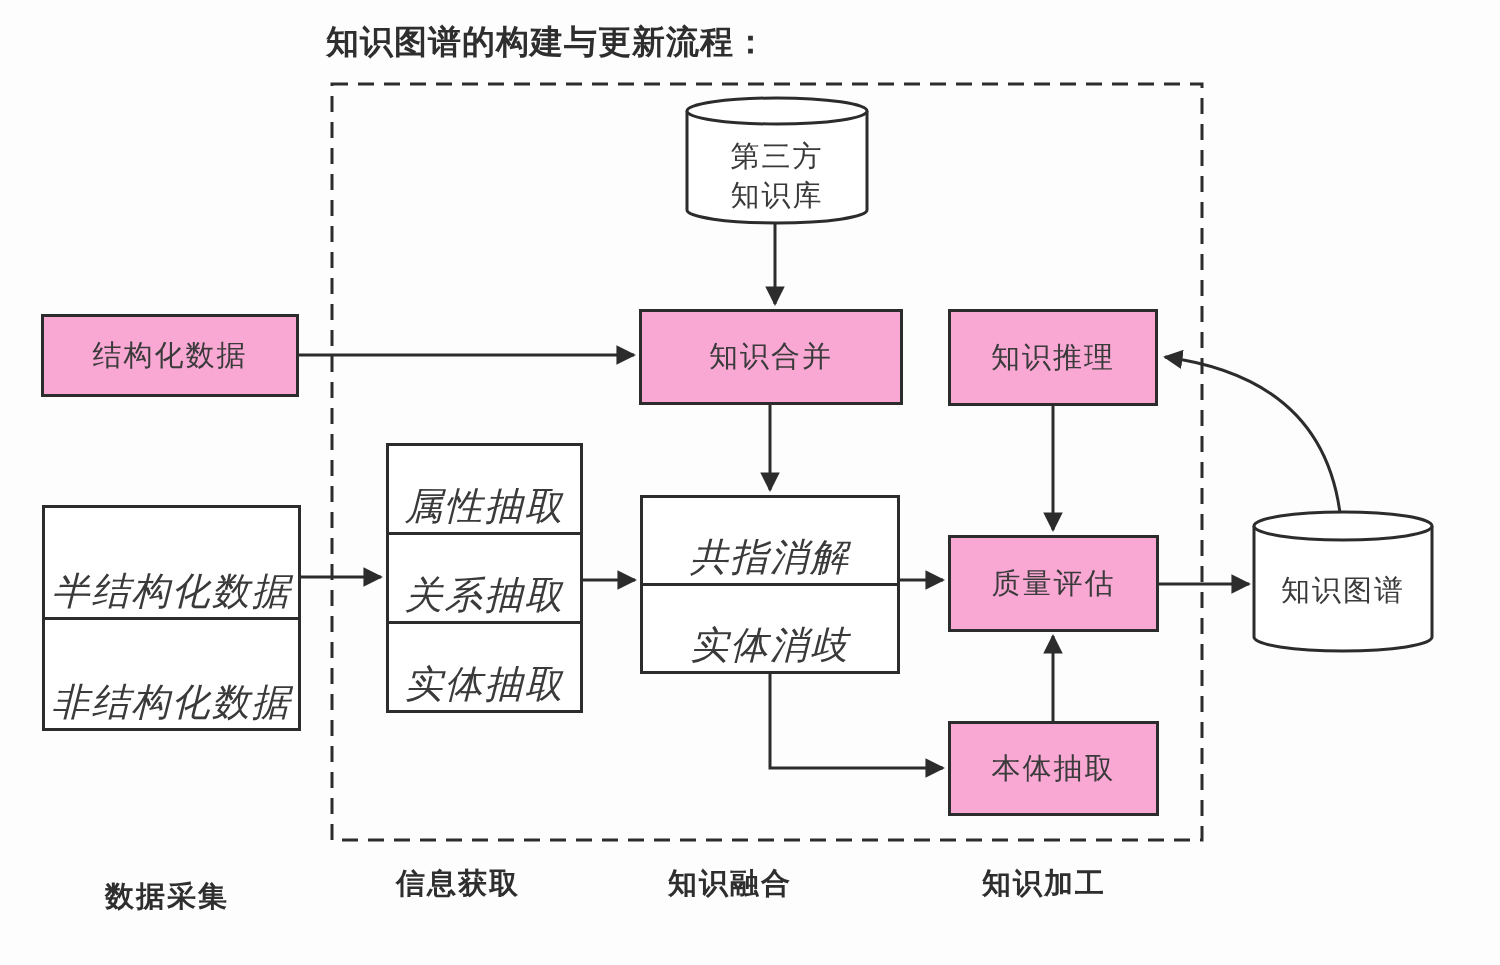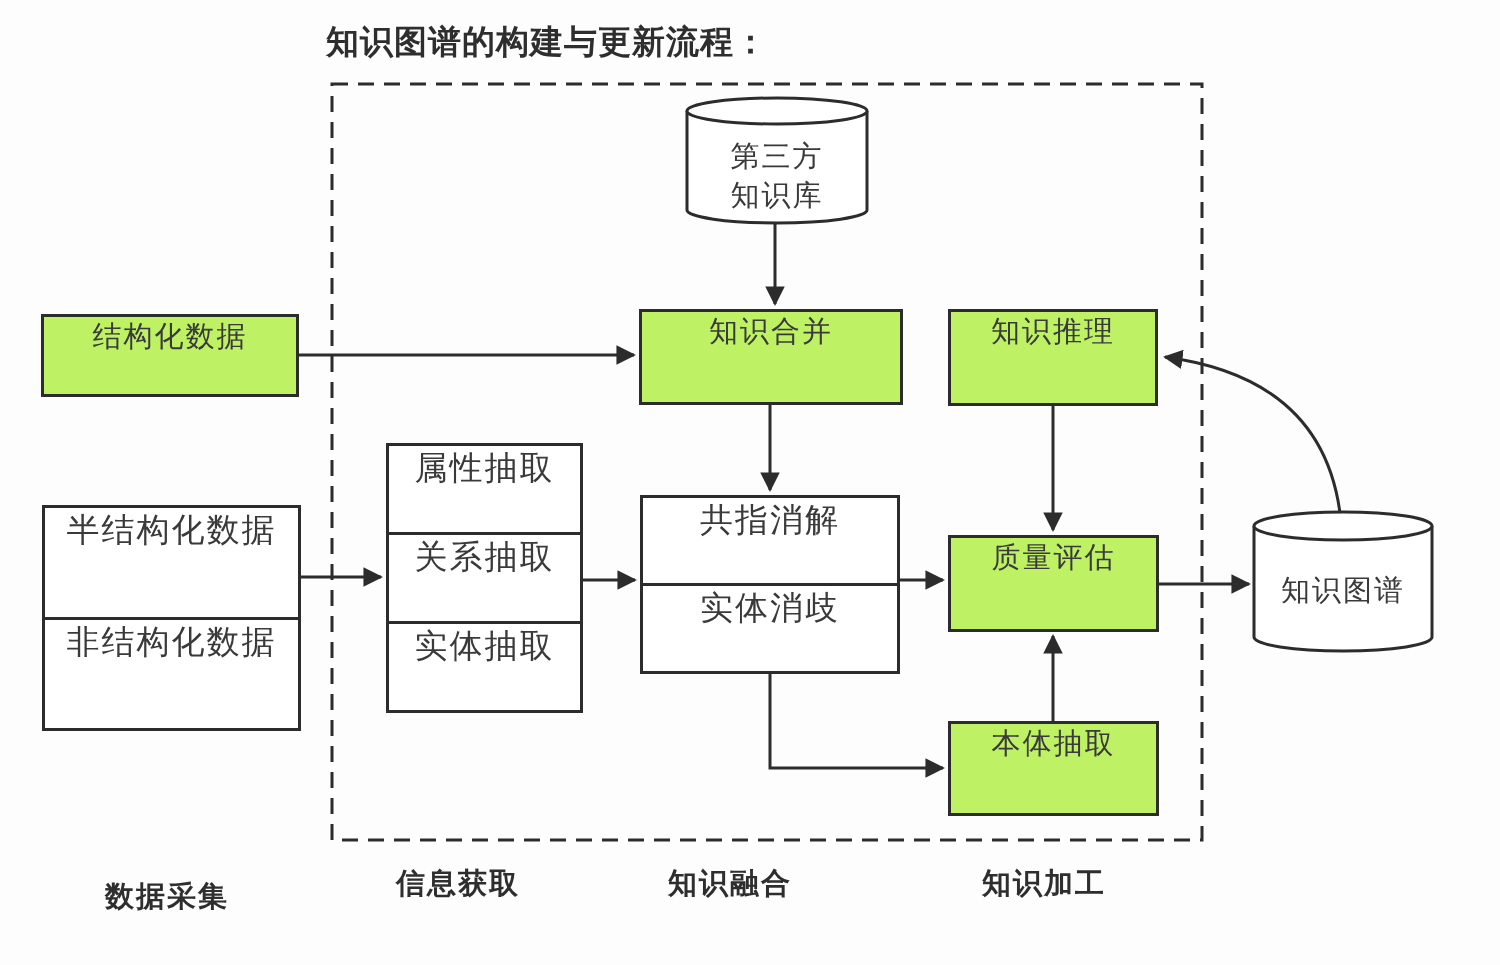--- a/index.html
+++ b/index.html
@@ -17,44 +17,45 @@
     color: #343434;
   }
   #diagram-svg {
     position: absolute;
     left: 0; top: 0;
   }
   .box {
     position: absolute;
     box-sizing: border-box;
     border: 3px solid #2c2c2c;
-    background: #bef264;
-    display: flex;
-    align-items: flex-start;
+    background: #f9a8d4;
+    display: flex;
+    align-items: center;
     justify-content: center;
     font-size: 29px;
     letter-spacing: 2px;
     color: #3a3a3a;
   }
   .stack {
     position: absolute;
     box-sizing: border-box;
     border: 3px solid #2c2c2c;
     background: #ffffff;
     display: flex;
     flex-direction: column;
   }
   .stack .row {
     display: flex;
-    align-items: flex-start;
+    align-items: flex-end;
     justify-content: center;
-    font-size: 33px;
+    font-size: 38px;
     letter-spacing: 2px;
     color: #3a3a3a;
     flex: 1;
+    font-style: italic;
   }
   .stack .row + .row {
     border-top: 3px solid #2c2c2c;
   }
   .cyl-label {
     position: absolute;
     display: flex;
     align-items: center;
     justify-content: center;
     text-align: center;

